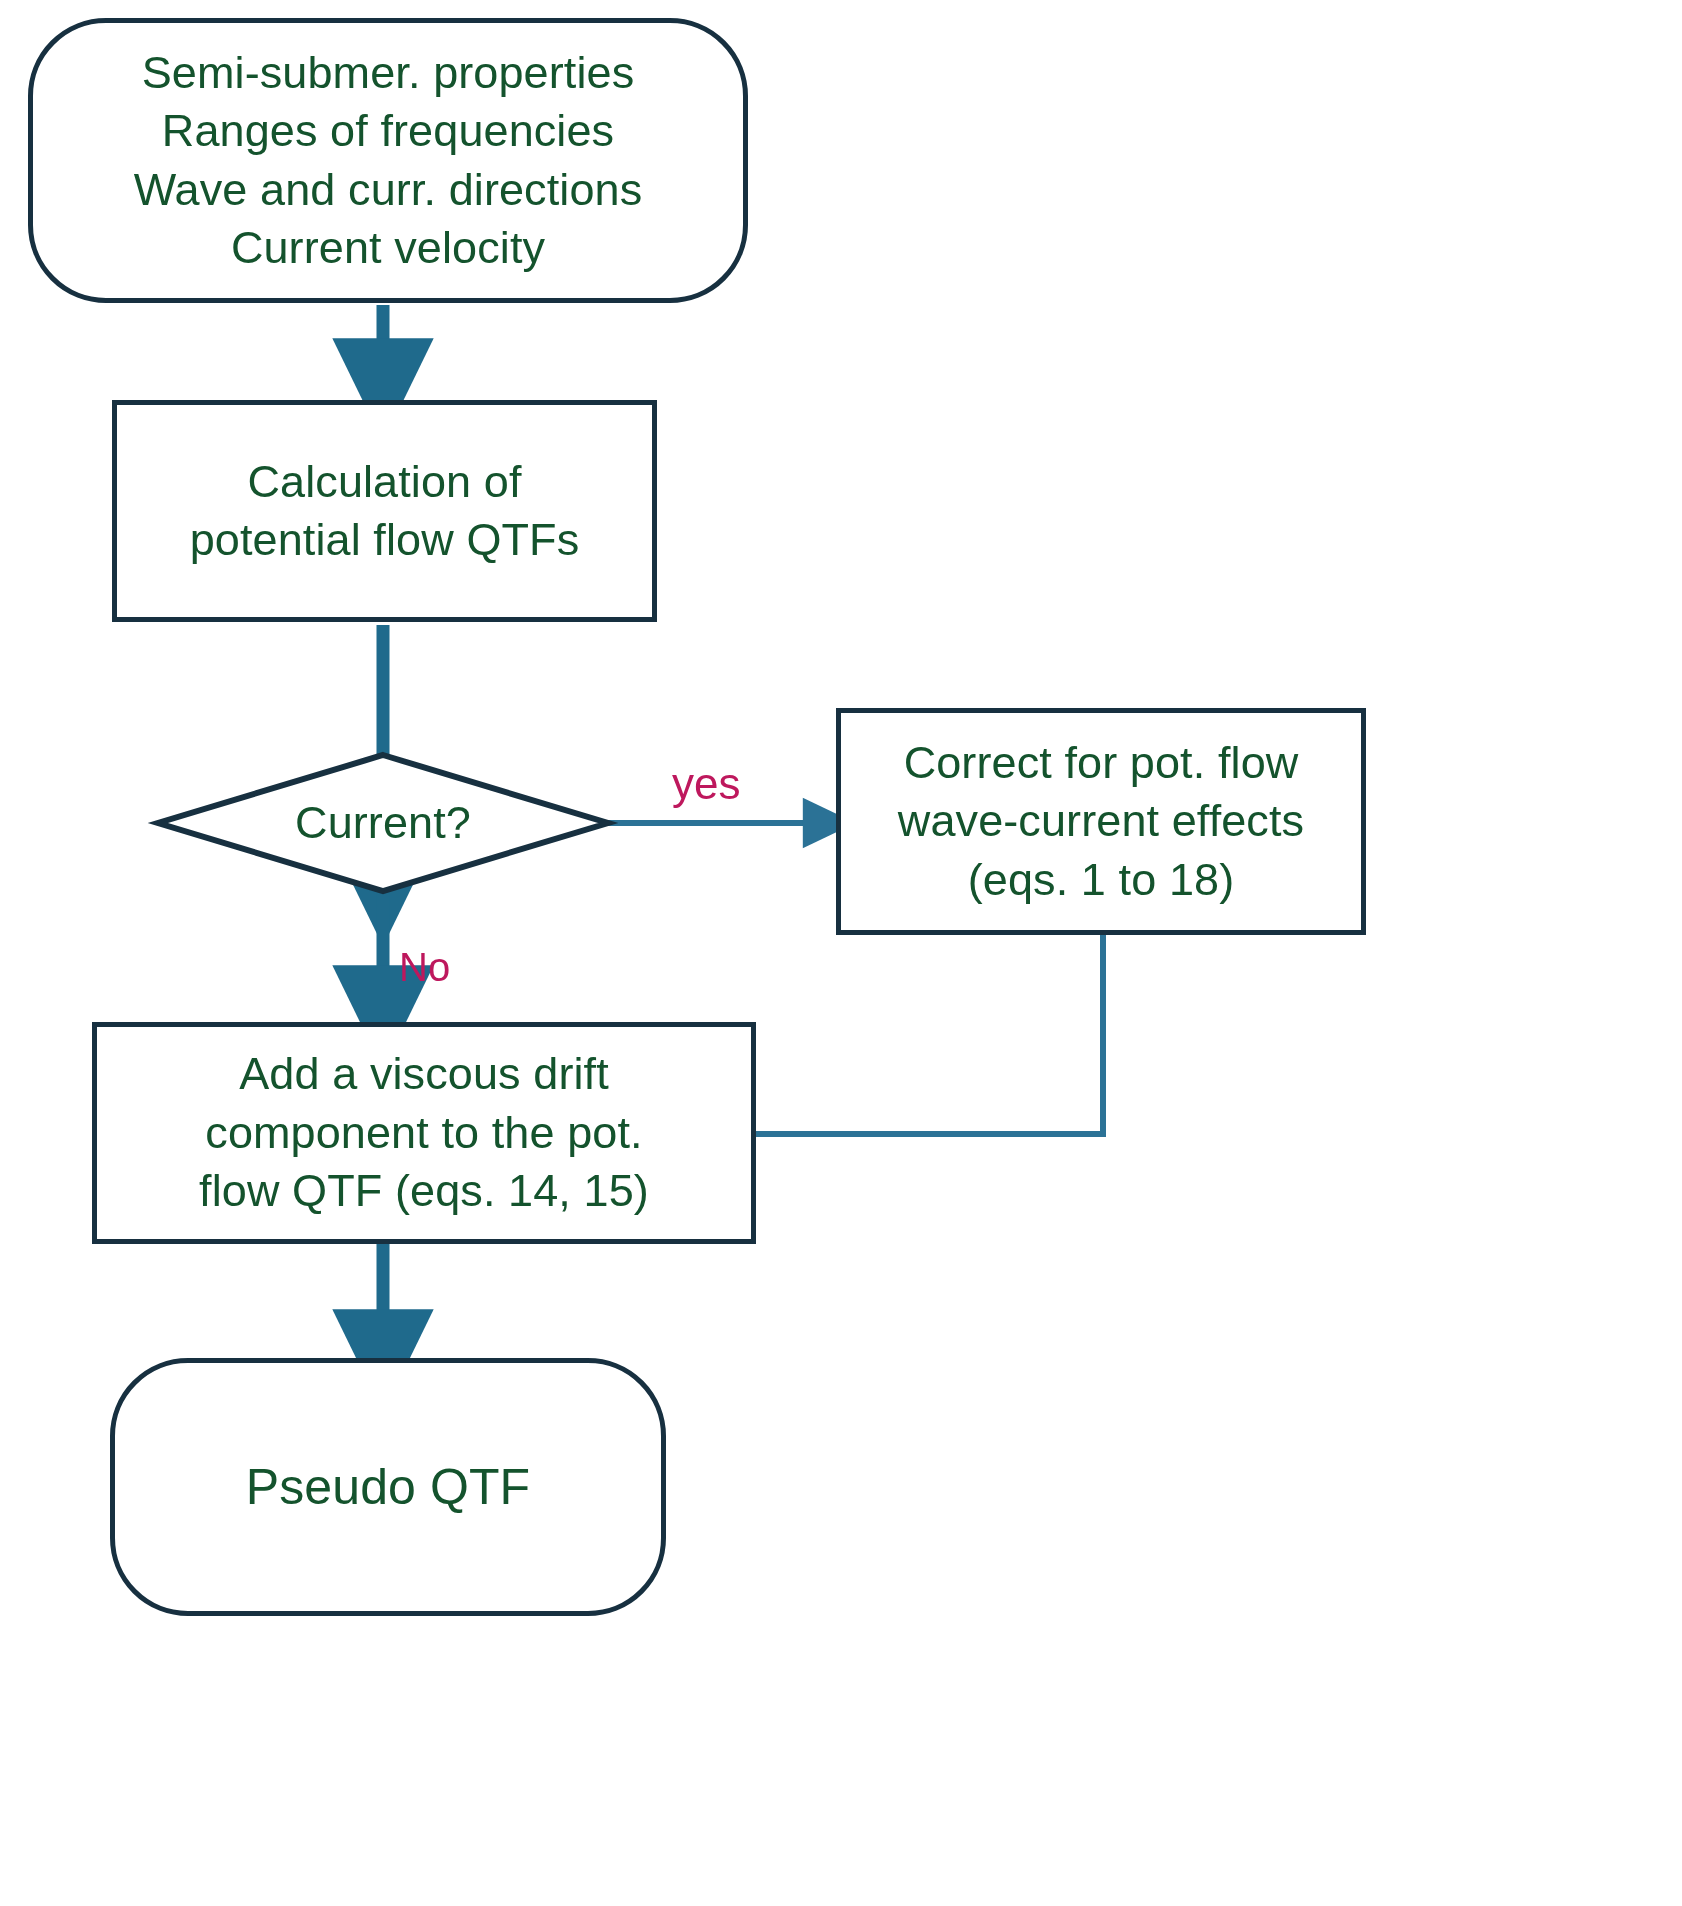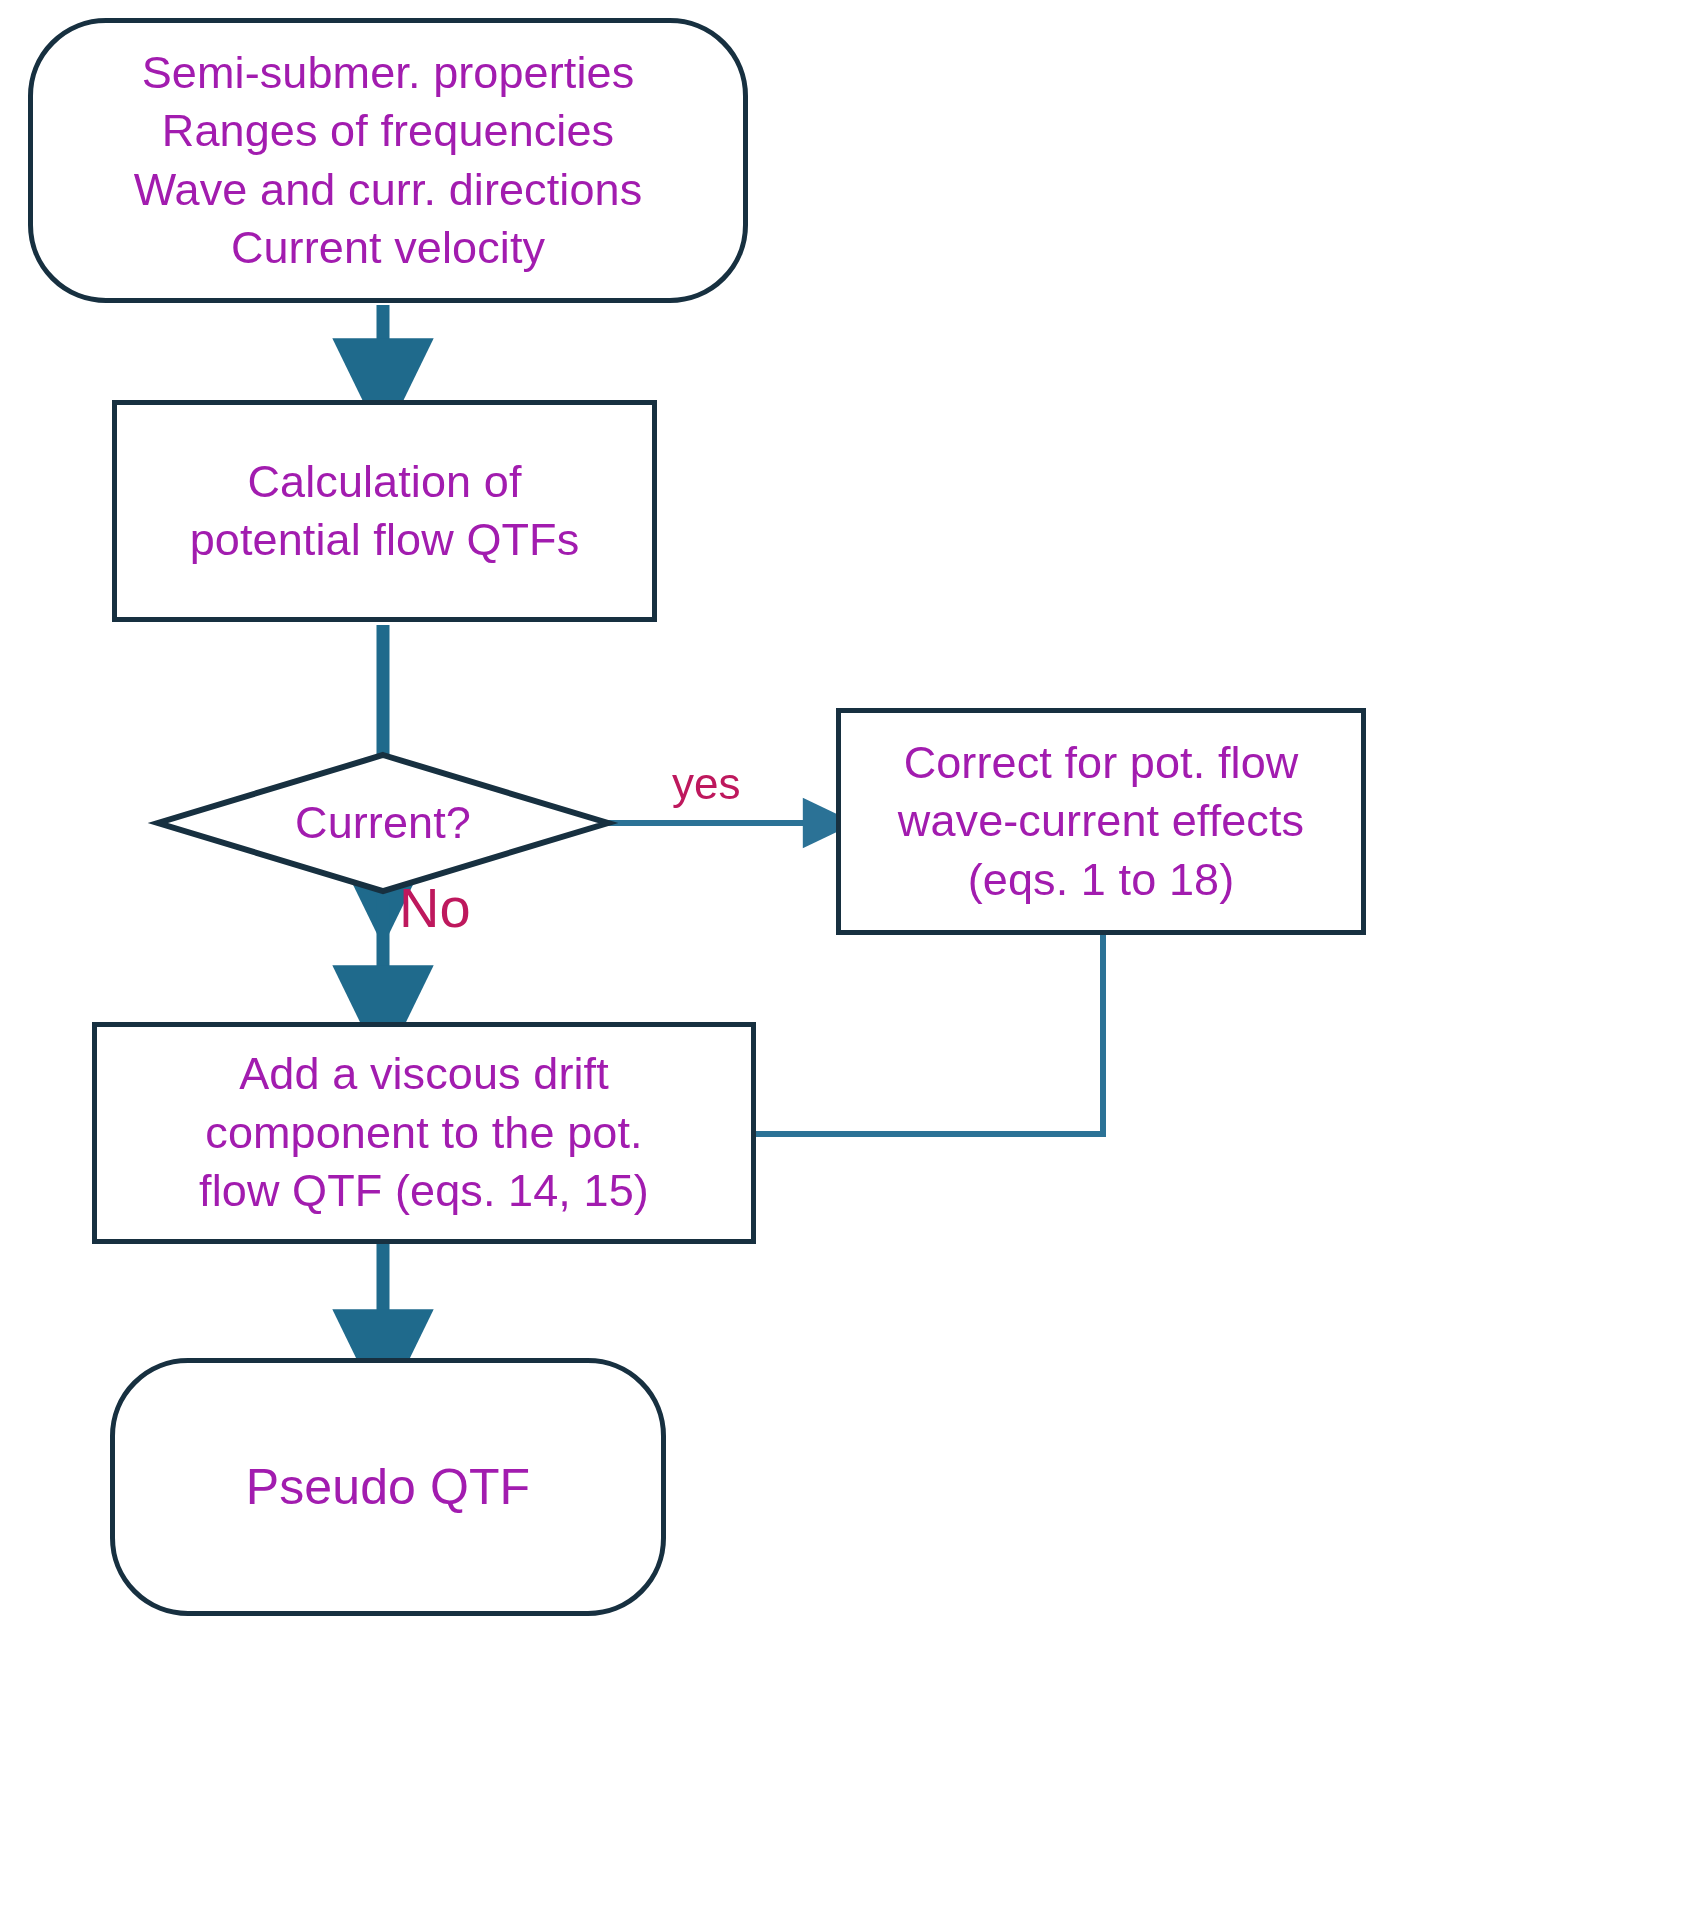--- a/index.html
+++ b/index.html
@@ -25,21 +25,21 @@
     pointer-events: none;
   }
   .node {
     position: absolute;
     box-sizing: border-box;
     display: flex;
     align-items: center;
     justify-content: center;
     text-align: center;
     background: #ffffff;
-    color: #a21caf;
+    color: #14532d;
   }
   .node .label {
     white-space: pre-line;
     line-height: 1.30;
     letter-spacing: 0.1px;
   }
   .terminator {
     border: 5px solid #173040;
     border-radius: 78px;
   }
@@ -104,21 +104,21 @@
     <div class="label" style="font-size:45px;">Calculation of
 potential flow QTFs</div>
   </div>
 
   <div class="node decision" style="left:200px; top:758px; width:366px; height:130px;">
     <div class="label" style="font-size:45px;">Current?</div>
   </div>
 
   <div class="edge-label" style="left:672px; top:762px; font-size:44px;">yes</div>
 
-  <div class="edge-label" style="left:399px; top:880px; font-size:56px;">No</div>
+  <div class="edge-label" style="left:399px; top:947px; font-size:40px;">No</div>
 
   <div class="node process" style="left:836px; top:708px; width:530px; height:227px;">
     <div class="label" style="font-size:45px;">Correct for pot. flow
 wave-current effects
 (eqs. 1 to 18)</div>
   </div>
 
   <div class="node process" style="left:92px; top:1022px; width:664px; height:222px;">
     <div class="label" style="font-size:45px;">Add a viscous drift
 component to the pot.

